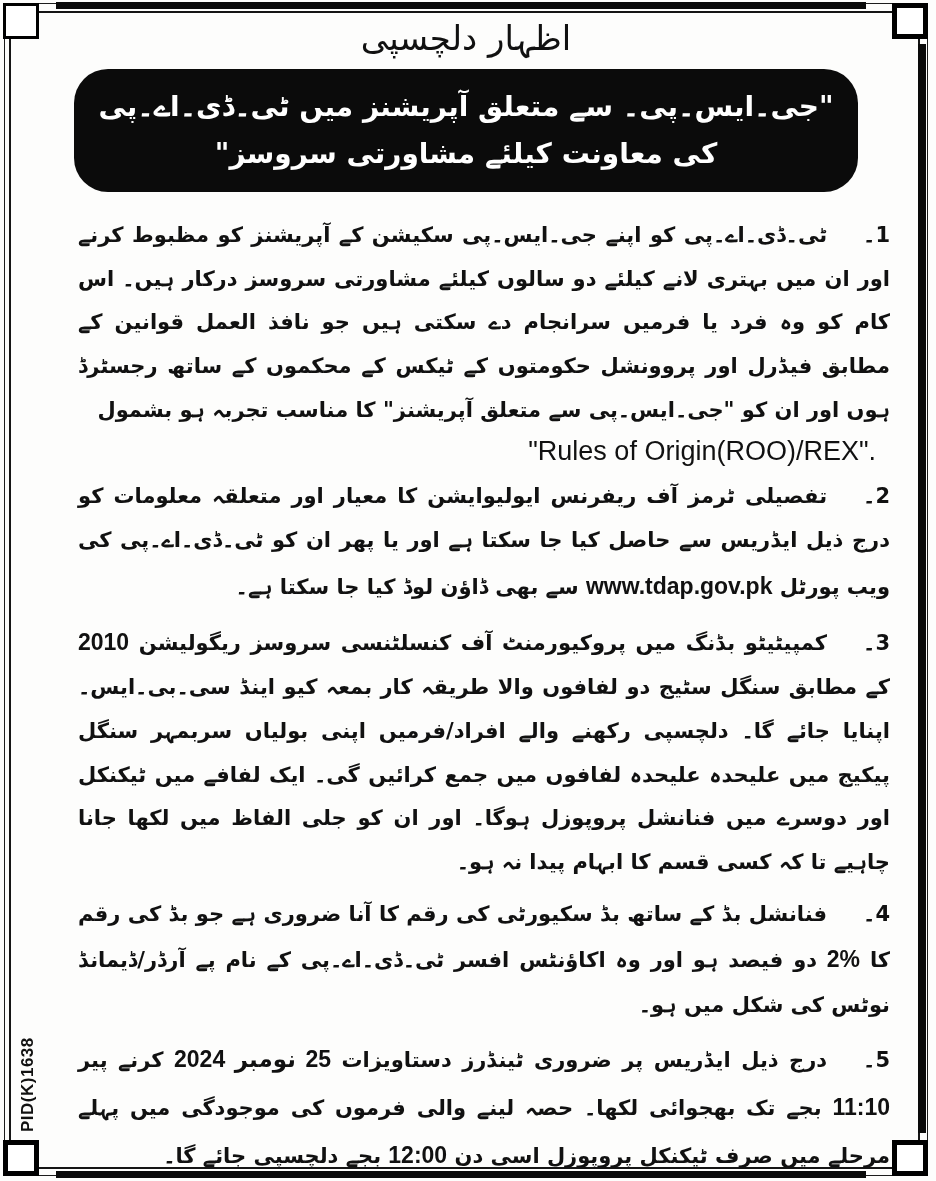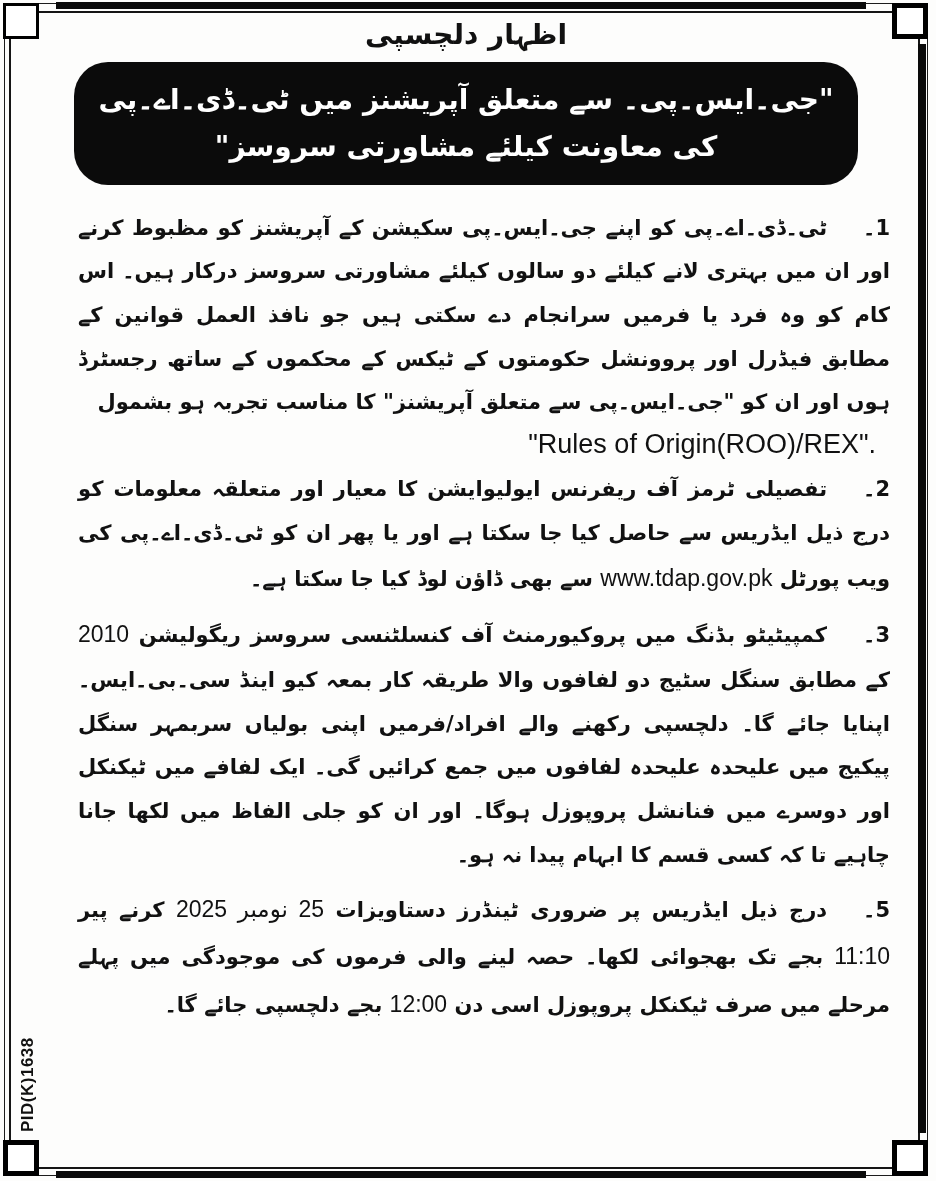--- a/index.html
+++ b/index.html
@@ -26,37 +26,37 @@
     font:bold 17px "Liberation Sans",sans-serif;letter-spacing:.5px;color:#111;
     white-space:nowrap;
   }
   
   .ad-content{
     position:absolute;top:16px;left:34px;right:38px;bottom:18px;
     display:flex;flex-direction:column;
   }
   .eyebrow-title{
     text-align:center;direction:rtl;
-    font-size:28px;font-weight:bold;line-height:1.2;margin-top:2px;
+    font-size:34px;font-weight:normal;line-height:1.2;margin-top:2px;
   }
   .banner{
     width:784px;margin:10px auto 6px auto;box-sizing:border-box;
     background:#0b0b0b;color:#fff;border-radius:34px;
     padding:14px 16px;text-align:center;direction:rtl;
     font-size:28px;font-weight:bold;line-height:1.7;
   }
   .paras{flex:0 0 auto;margin-top:8px;padding:0 8px 0 4px;}
   .para{
     direction:rtl;text-align:justify;
     font-size:21px;font-weight:bold;line-height:2.08;
     margin-top:8px;
     margin-left:40px;
   }
   .pnum{margin-left:36px;}
-  .seg-bold{font-family:"Liberation Sans","DejaVu Sans",sans-serif;font-weight:normal;font-size:23px;}
+  .seg-bold{font-family:"Liberation Sans","DejaVu Sans",sans-serif;font-weight:bold;font-size:23px;}
   .para-tail{
     direction:ltr;text-align:right;padding-left:20px;padding-right:14px;
     font-family:"Liberation Sans",sans-serif;font-size:27px;font-weight:normal;
     margin:4px 0 2px 0;color:#111;
   }
 </style>
 </head>
 <body>
 
 <div class="frame-thin-outer"></div>
@@ -78,16 +78,17 @@
   <div class="banner">
     <div>"جی۔ایس۔پی۔ سے متعلق آپریشنز میں ٹی۔ڈی۔اے۔پی</div>
     <div>کی معاونت کیلئے مشاورتی سروسز"</div>
   </div>
 
   <div class="paras">
       <div class="para"><span class="pnum">1۔</span><span>ٹی۔ڈی۔اے۔پی کو اپنے جی۔ایس۔پی سکیشن کے آپریشنز کو مظبوط کرنے اور ان میں بہتری لانے کیلئے دو سالوں کیلئے مشاورتی سروسز درکار ہیں۔ اس کام کو وہ فرد یا فرمیں سرانجام دے سکتی ہیں جو نافذ العمل قوانین کے مطابق فیڈرل اور پروونشل حکومتوں کے ٹیکس کے محکموں کے ساتھ رجسٹرڈ ہوں اور ان کو "جی۔ایس۔پی سے متعلق آپریشنز" کا مناسب تجربہ ہو بشمول</span></div>
       <div class="para-tail">"Rules of Origin(ROO)/REX".</div>
       <div class="para"><span class="pnum">2۔</span><span>تفصیلی ٹرمز آف ریفرنس ایولیوایشن کا معیار اور متعلقہ معلومات کو درج ذیل ایڈریس سے حاصل کیا جا سکتا ہے اور یا پھر ان کو ٹی۔ڈی۔اے۔پی کی ویب پورٹل </span><span class="seg-bold">www.tdap.gov.pk</span><span> سے بھی ڈاؤن لوڈ کیا جا سکتا ہے۔</span></div>
       <div class="para"><span class="pnum">3۔</span><span>کمپیٹیٹو بڈنگ میں پروکیورمنٹ آف کنسلٹنسی سروسز ریگولیشن </span><span class="seg-bold">2010</span><span> کے مطابق سنگل سٹیج دو لفافوں والا طریقہ کار بمعہ کیو اینڈ سی۔بی۔ایس۔ اپنایا جائے گا۔ دلچسپی رکھنے والے افراد/فرمیں اپنی بولیاں سربمہر سنگل پیکیج میں علیحدہ علیحدہ لفافوں میں جمع کرائیں گی۔ ایک لفافے میں ٹیکنکل اور دوسرے میں فنانشل پروپوزل ہوگا۔ اور ان کو جلی الفاظ میں لکھا جانا چاہیے تا کہ کسی قسم کا ابہام پیدا نہ ہو۔</span></div>
-      <div class="para"><span class="pnum">5۔</span><span>درج ذیل ایڈریس پر ضروری ٹینڈرز دستاویزات </span><span class="seg-bold">25 نومبر 2025</span><span> کرنے پیر </span><span class="seg-bold">11:10</span><span> بجے تک بھجوائی لکھا۔ حصہ لینے والی فرموں کی موجودگی میں پہلے مرحلے میں صرف ٹیکنکل پروپوزل اسی دن </span><span class="seg-bold">12:00</span><span> بجے دلچسپی جائے گا۔</span></div>
+      <div class="para"><span class="pnum">4۔</span><span>فنانشل بڈ کے ساتھ بڈ سکیورٹی کی رقم کا آنا ضروری ہے جو بڈ کی رقم کا </span><span class="seg-bold">%2</span><span> دو فیصد ہو اور وہ اکاؤنٹس افسر ٹی۔ڈی۔اے۔پی کے نام پے آرڈر/ڈیمانڈ نوٹس کی شکل میں ہو۔</span></div>
+      <div class="para"><span class="pnum">5۔</span><span>درج ذیل ایڈریس پر ضروری ٹینڈرز دستاویزات </span><span class="seg-bold">25 نومبر 2024</span><span> کرنے پیر </span><span class="seg-bold">11:10</span><span> بجے تک بھجوائی لکھا۔ حصہ لینے والی فرموں کی موجودگی میں پہلے مرحلے میں صرف ٹیکنکل پروپوزل اسی دن </span><span class="seg-bold">12:00</span><span> بجے دلچسپی جائے گا۔</span></div>
     </div>
 
 </div>
 
 </body></html>

